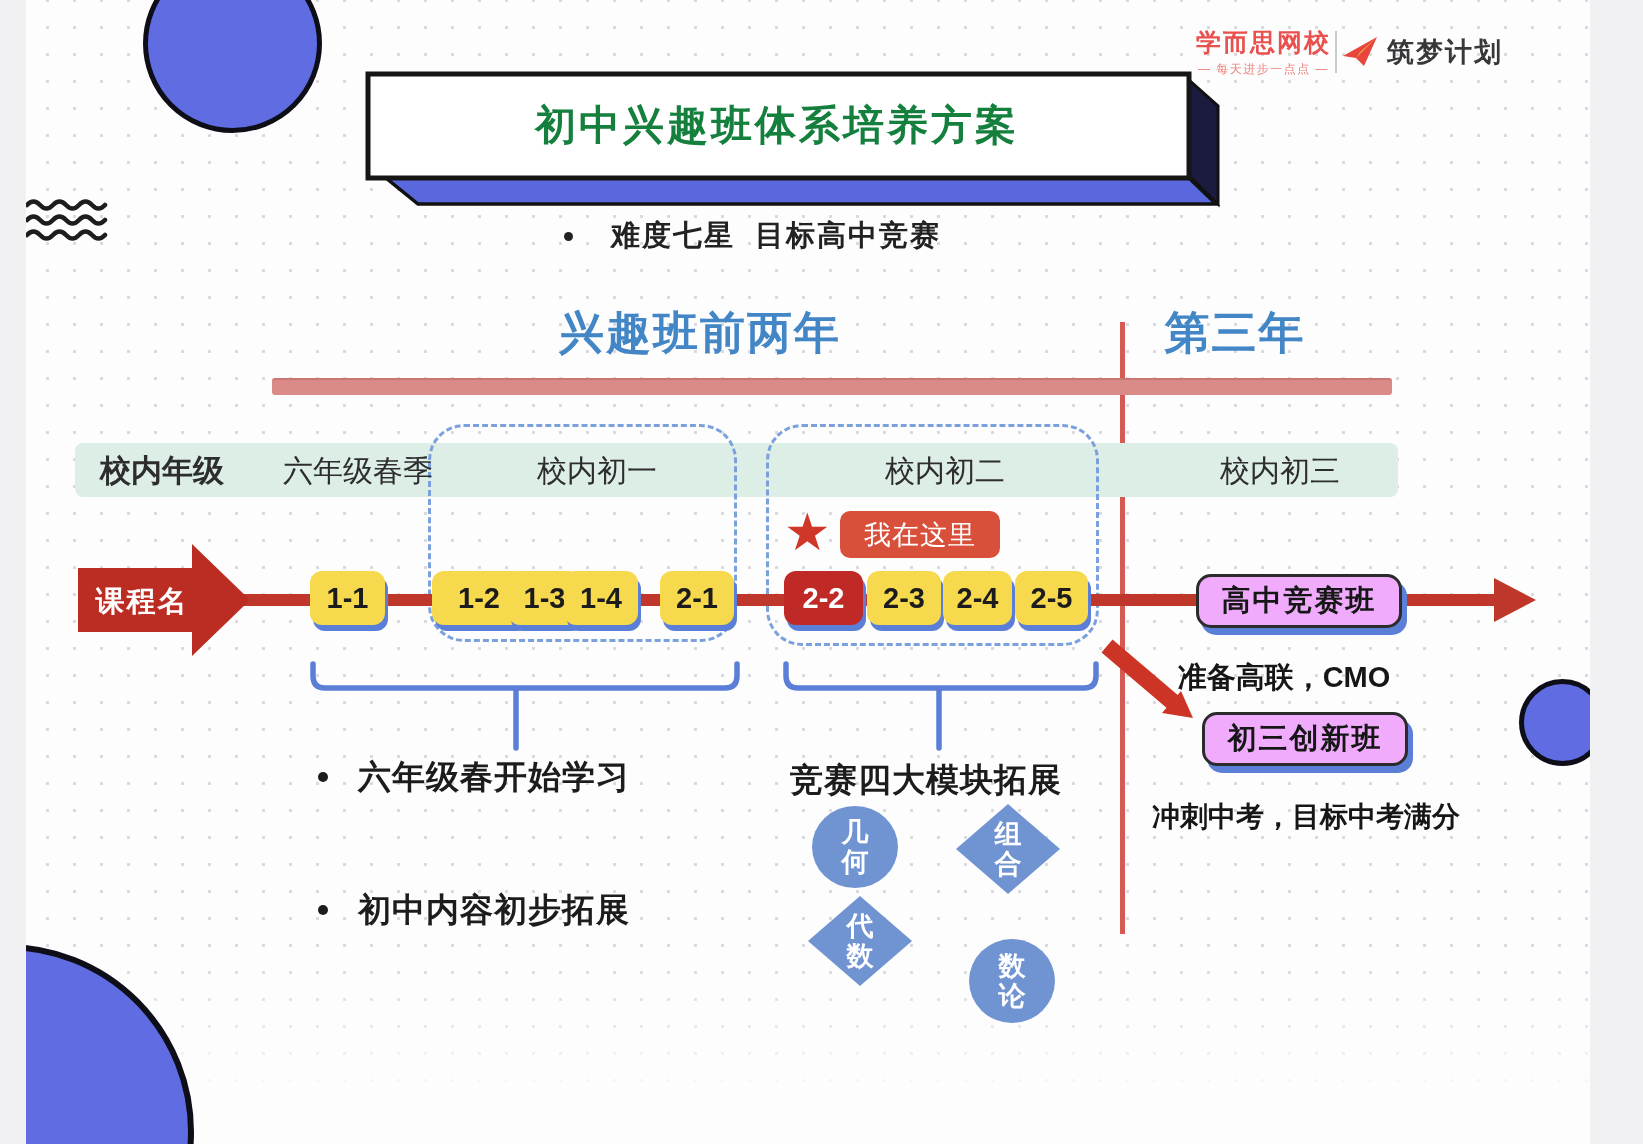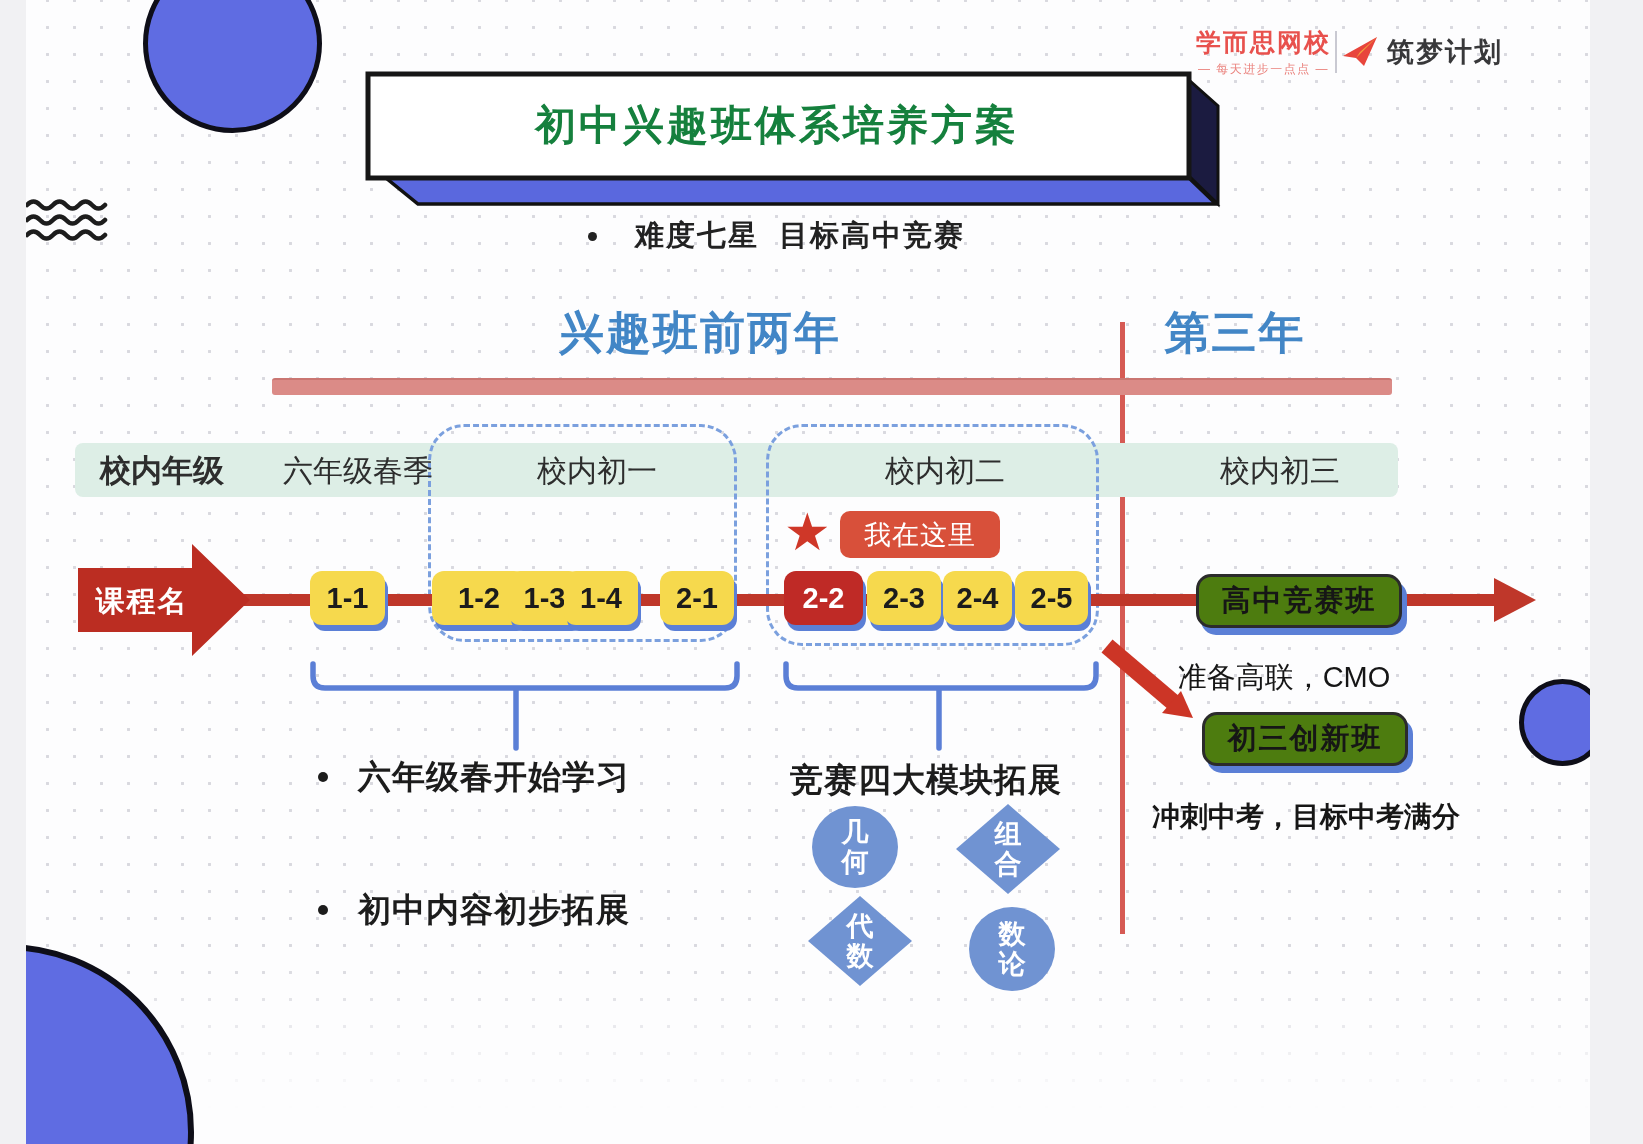--- a/index.html
+++ b/index.html
@@ -35,21 +35,21 @@
   .brand-right{display:flex;align-items:center;gap:8px;}
   .brand-program{font-size:27px;font-weight:800;color:#38383a;letter-spacing:2px;}
   
   .banner-svg{left:358px;top:64px;z-index:4;}
   .banner-title{
     left:368px;top:77px;width:818px;height:96px;z-index:5;
     display:flex;align-items:center;justify-content:center;
     font-size:41px;font-weight:900;letter-spacing:3px;color:#15803d;text-align:right;
   }
   
-  .subtitle{left:588px;top:214px;width:540px;height:44px;display:flex;align-items:center;gap:38px;z-index:3;}
+  .subtitle{left:564px;top:214px;width:540px;height:44px;display:flex;align-items:center;gap:38px;z-index:3;}
   .subtitle-dot{width:9px;height:9px;border-radius:50%;background:#222;}
   .subtitle-text{font-size:29px;font-weight:600;letter-spacing:2px;color:#222;white-space:pre;}
   
   .section-hdr{font-size:45px;font-weight:800;color:#4286c6;letter-spacing:2px;text-align:center;z-index:3;}
   .hdr-left{left:460px;top:303px;width:480px;}
   .hdr-right{left:1125px;top:303px;width:220px;}
   .pink-bar{left:272px;top:378px;width:1120px;height:15px;background:#db8b87;border-top:2px solid #ca7672;border-radius:3px;z-index:3;}
   .vline{left:1120px;top:322px;width:5px;height:612px;background:#d65a54;z-index:1;}
   
   .grade-bar{left:75px;top:443px;width:1323px;height:54px;background:#ddeee6;border-radius:8px;z-index:1;}
@@ -83,45 +83,45 @@
   .c0{left:310px;width:75px;}
   .c1{left:432px;width:94px;}
   .c2{left:508px;width:73px;}
   .c3{left:564px;width:74px;}
   .c4{left:660px;width:74px;}
   .c5{left:784px;width:79px;}
   .c6{left:867px;width:74px;}
   .c7{left:943px;width:69px;}
   .c8{left:1015px;width:73px;}
   .big-class{
-    height:54px;background:#4d7c0f;border:3px solid #2b2b2b;border-radius:15px;z-index:3;
+    height:54px;background:#f0abfc;border:3px solid #2b2b2b;border-radius:15px;z-index:3;
     box-shadow:5px 7px 0 #5b7fd6;display:flex;align-items:center;justify-content:center;
     font-size:29px;font-weight:800;letter-spacing:2px;color:#161616;box-sizing:border-box;
   }
   .hs-class{left:1196px;top:574px;width:206px;}
   .innov-class{left:1202px;top:712px;width:206px;}
   
   .brace-svg{z-index:2;}
   
   .note-row{left:318px;height:38px;display:flex;align-items:center;gap:30px;z-index:3;}
   .n0{top:758px;} .n1{top:828px;} .n2{top:891px;}
   .note-dot{width:10px;height:10px;border-radius:50%;background:#1c1c1c;flex:none;}
   .note-text{font-size:33px;font-weight:800;letter-spacing:1px;color:#1c1c1c;white-space:nowrap;}
   
   .modules-heading{left:790px;top:758px;width:300px;font-size:33px;font-weight:800;letter-spacing:1px;color:#1c1c1c;z-index:3;}
   .module{display:flex;align-items:center;justify-content:center;background:#7093d2;z-index:3;}
   .module.circle{border-radius:50%;}
   .module.diamond{clip-path:polygon(50% 0,100% 50%,50% 100%,0 50%);}
   .m0{left:812px;top:806px;width:86px;height:82px;}
   .m1{left:956px;top:804px;width:104px;height:90px;}
   .m2{left:808px;top:896px;width:104px;height:90px;}
-  .m3{left:969px;top:907px;width:86px;height:84px;}
+  .m3{left:969px;top:939px;width:86px;height:84px;}
   .stack{width:1.08em;line-height:1.12;word-break:break-all;text-align:center;font-size:27px;font-weight:700;color:#fff;}
   
-  .prep-note{left:1154px;top:658px;width:260px;text-align:center;font-size:29px;font-weight:400;color:#161616;z-index:3;white-space:nowrap;}
+  .prep-note{left:1154px;top:658px;width:260px;text-align:center;font-size:29px;font-weight:700;color:#161616;z-index:3;white-space:nowrap;}
   .exam-note{left:1126px;top:798px;width:360px;text-align:center;font-size:28px;font-weight:800;color:#161616;z-index:3;white-space:nowrap;}
   .diag-arrow-svg{left:1095px;top:636px;z-index:3;}
 </style>
 </head>
 <body>
 
 <div class="slide">
 
   <div class="abs dots"></div>
   <div class="abs edge edge-left"></div>

